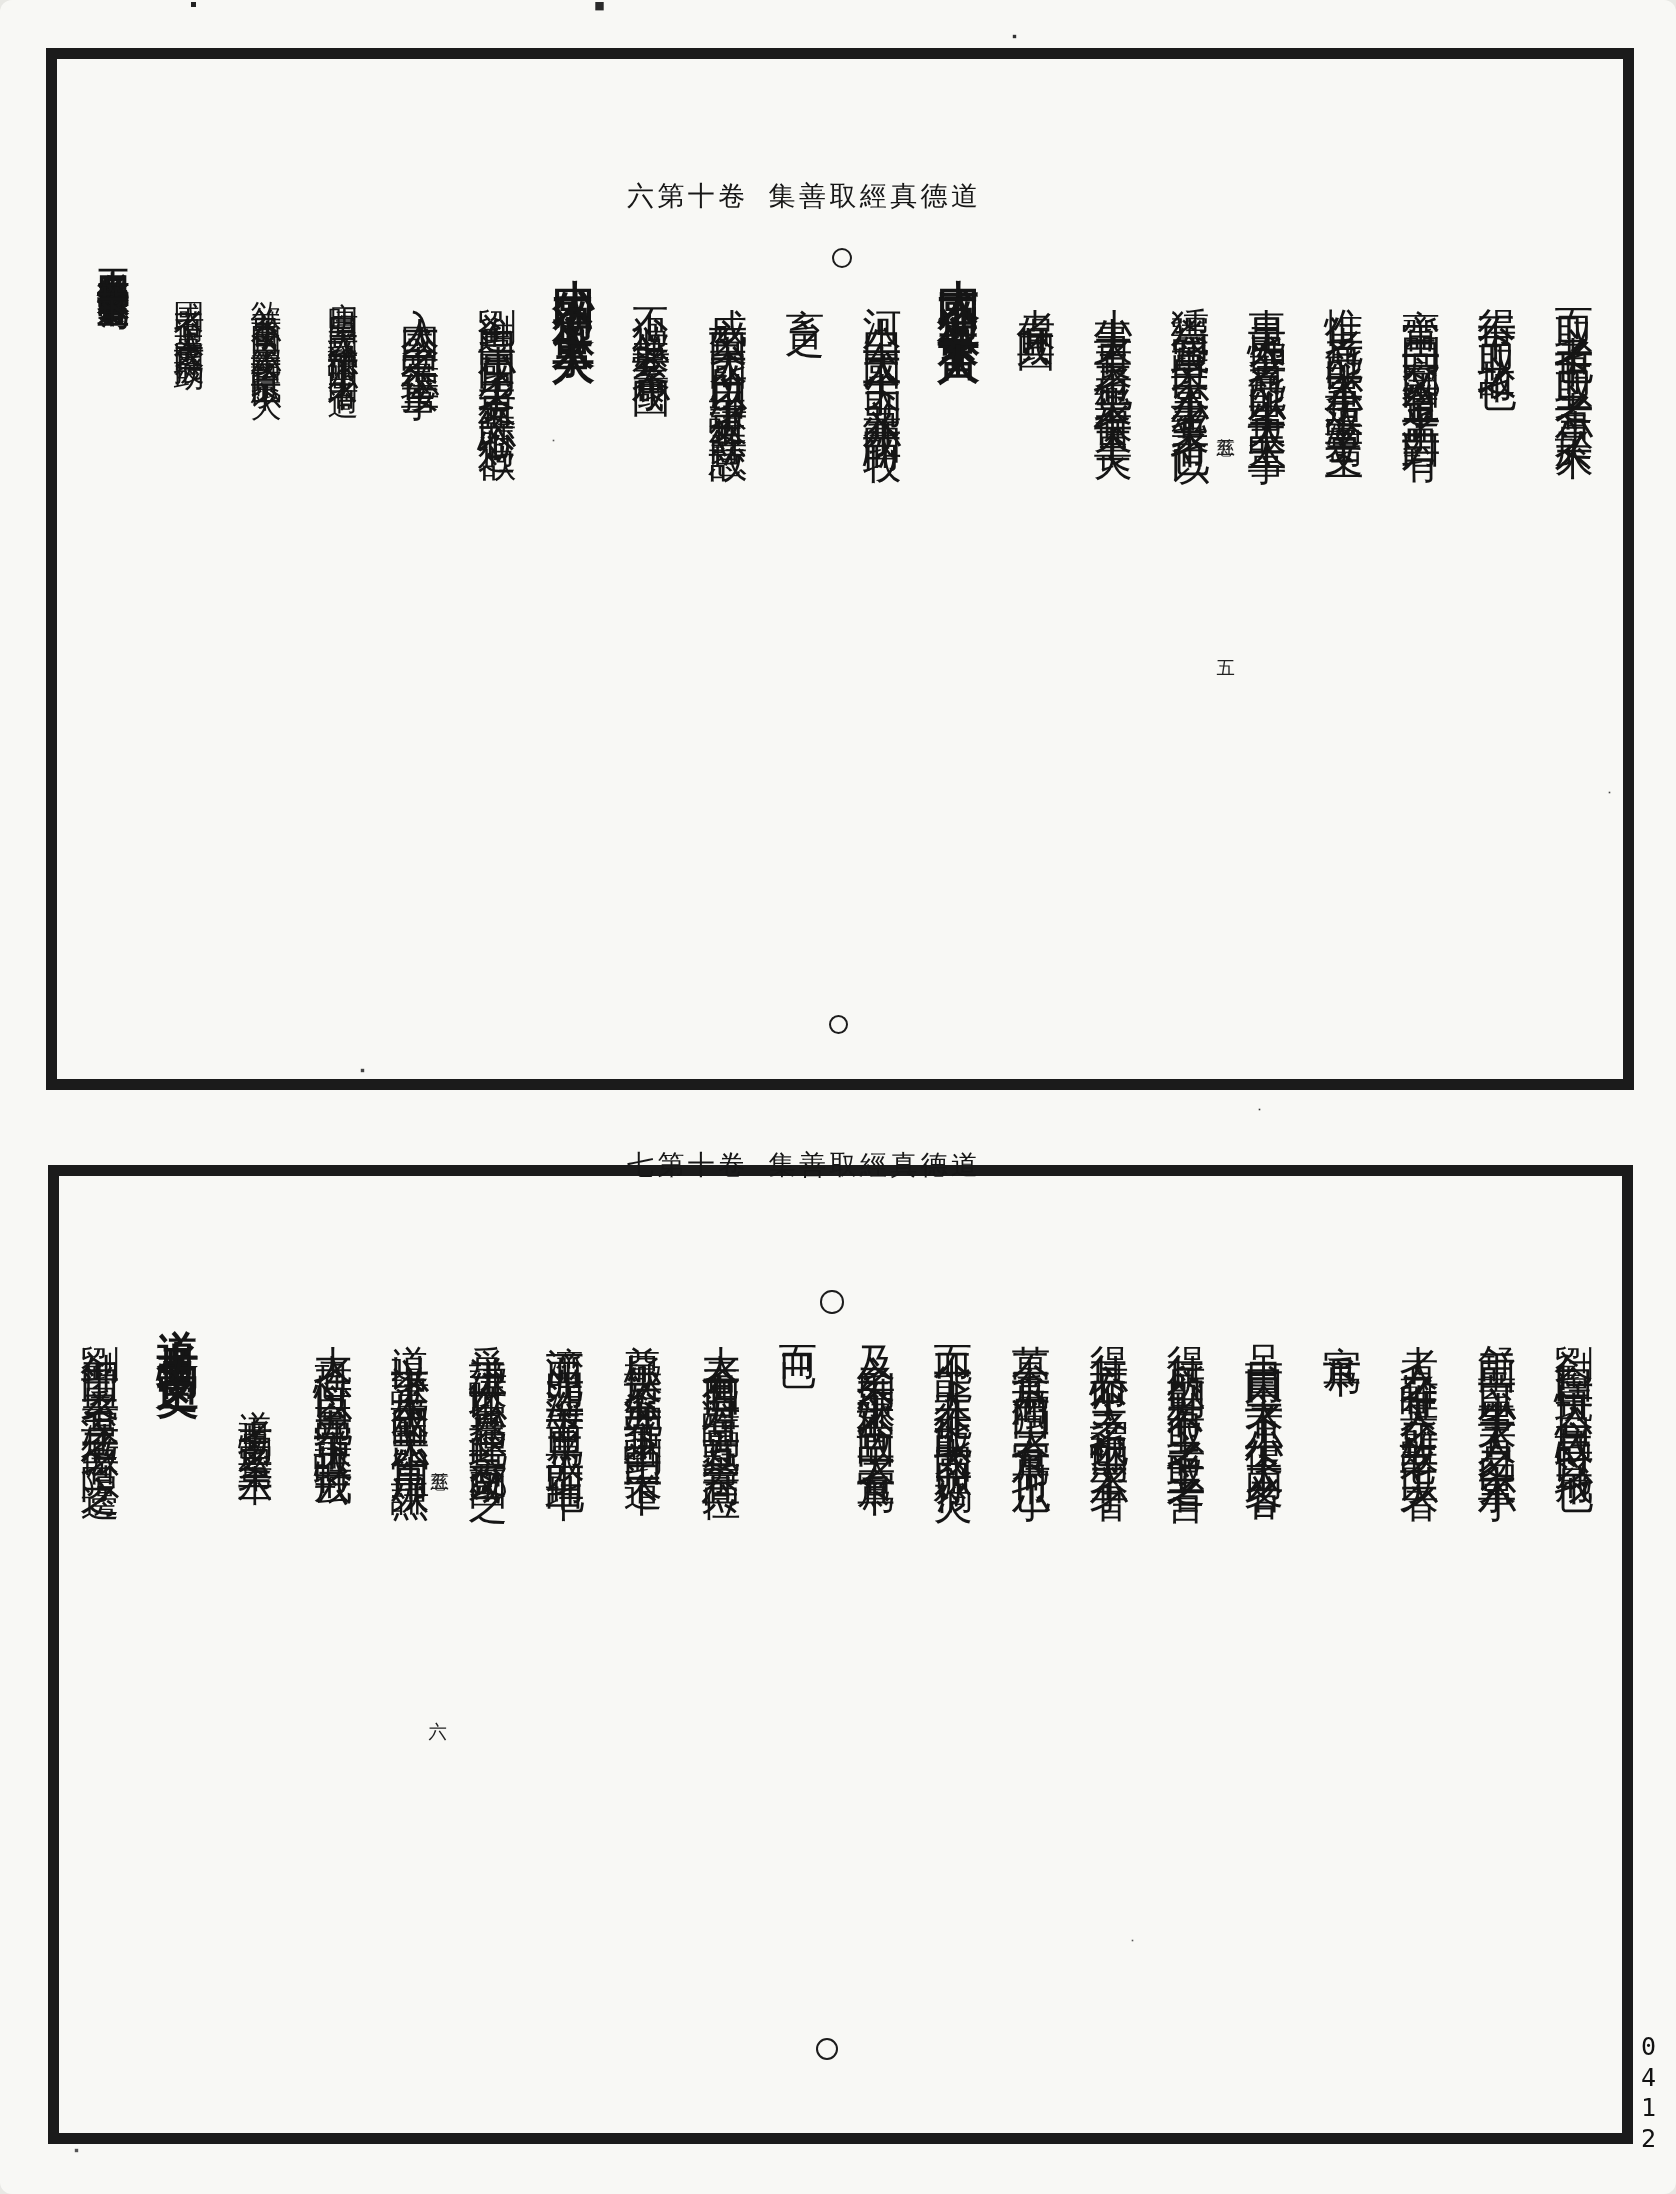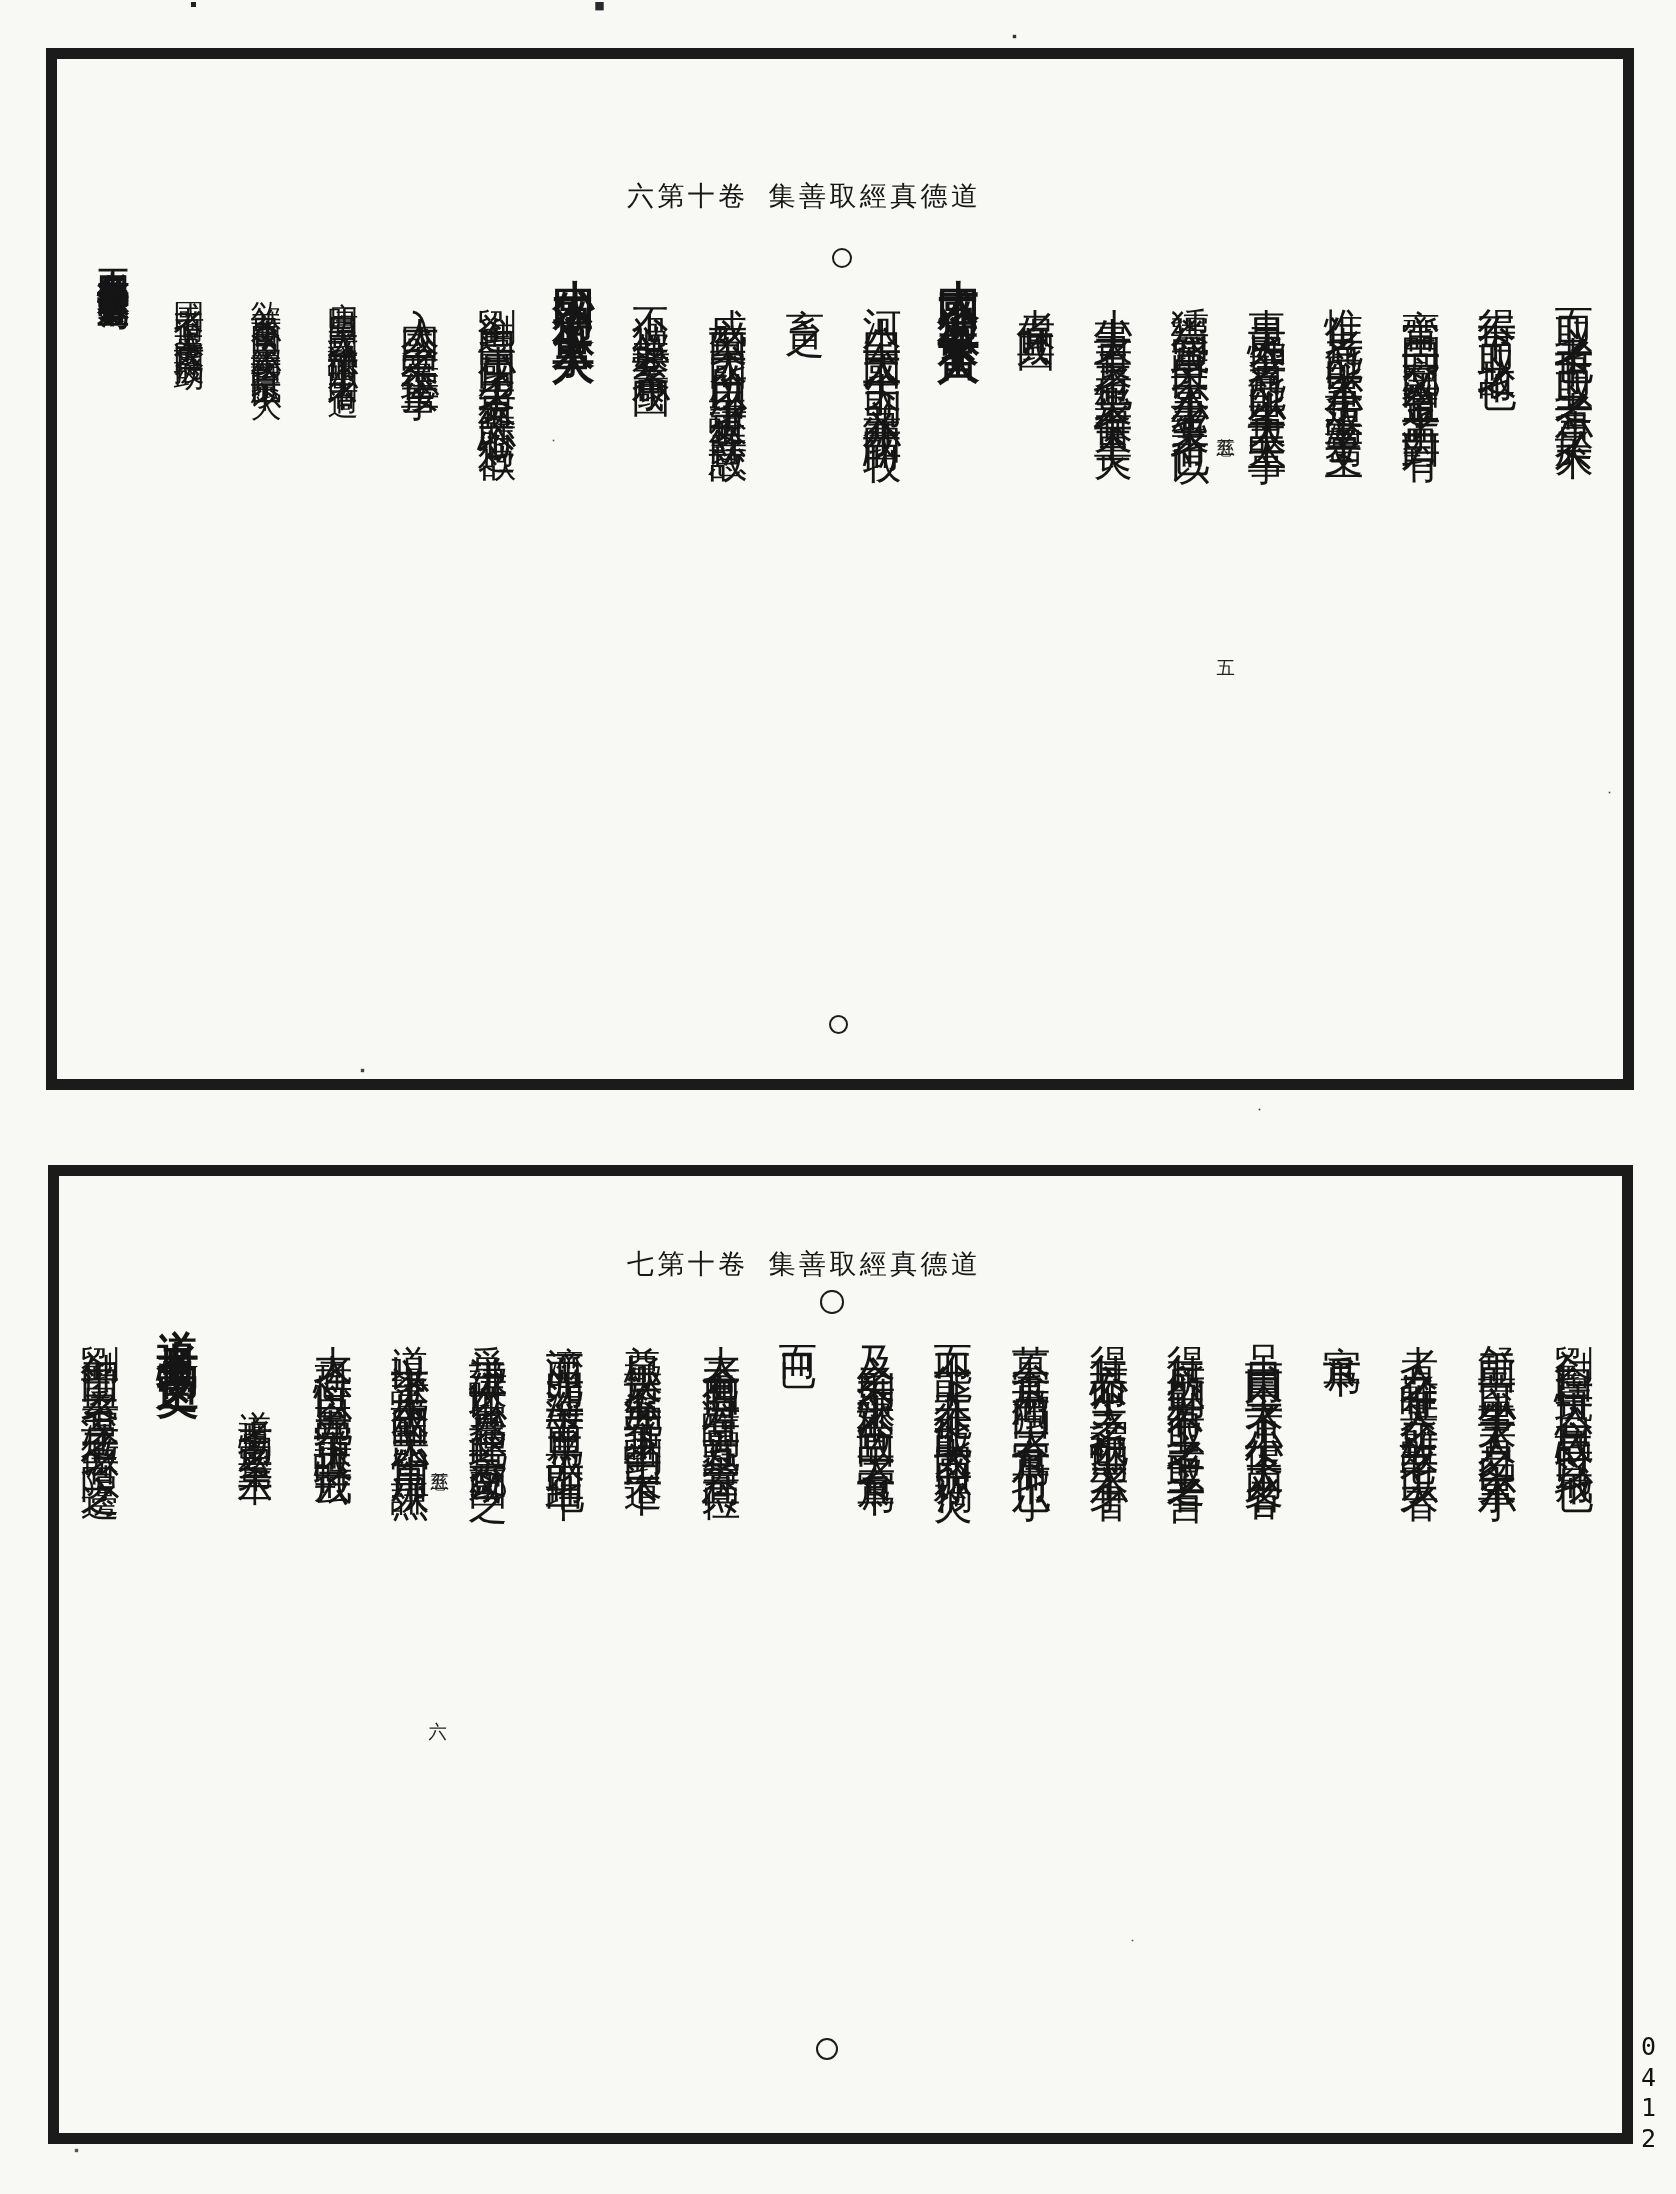--- a/index.html
+++ b/index.html
@@ -3,41 +3,42 @@
 <meta charset="utf-8">
 <style>
   html,body{margin:0;padding:0;background:#e8e8e4;}
   .page{
     position:relative;
     width:1676px;height:2194px;
     background:#f8f8f5;
     overflow:hidden;
     font-family:"DejaVu Sans",sans-serif;
     color:#161616;
+    border-radius:12px;
   }
   .folio-frame{
     position:absolute;
     border:11.7px solid #1b1b1b;
     box-sizing:border-box;
     background:transparent;
   }
   .frame-top{left:46px;top:48px;width:1588px;height:1042px;}
   .frame-bottom{left:48px;top:1165px;width:1585px;height:979px;}
   .folio-header{
     position:absolute;
     display:flex;
     align-items:flex-start;
     gap:20px;
     font-size:27px;
     letter-spacing:3.4px;
     white-space:nowrap;
     color:#171717;
   }
   .header-top{left:627px;top:178px;}
-  .header-bottom{left:627px;top:1246px;}
+  .header-bottom{left:627px;top:1147px;}
   .vcol{
     position:absolute;
     writing-mode:vertical-rl;
     text-orientation:upright;
     white-space:nowrap;
     line-height:1.18;
     color:#151515;
   }
   .col-normal{font-size:39px;letter-spacing:9.2px;}
   .col-lemma{font-size:42px;letter-spacing:9.2px;font-weight:bold;}

